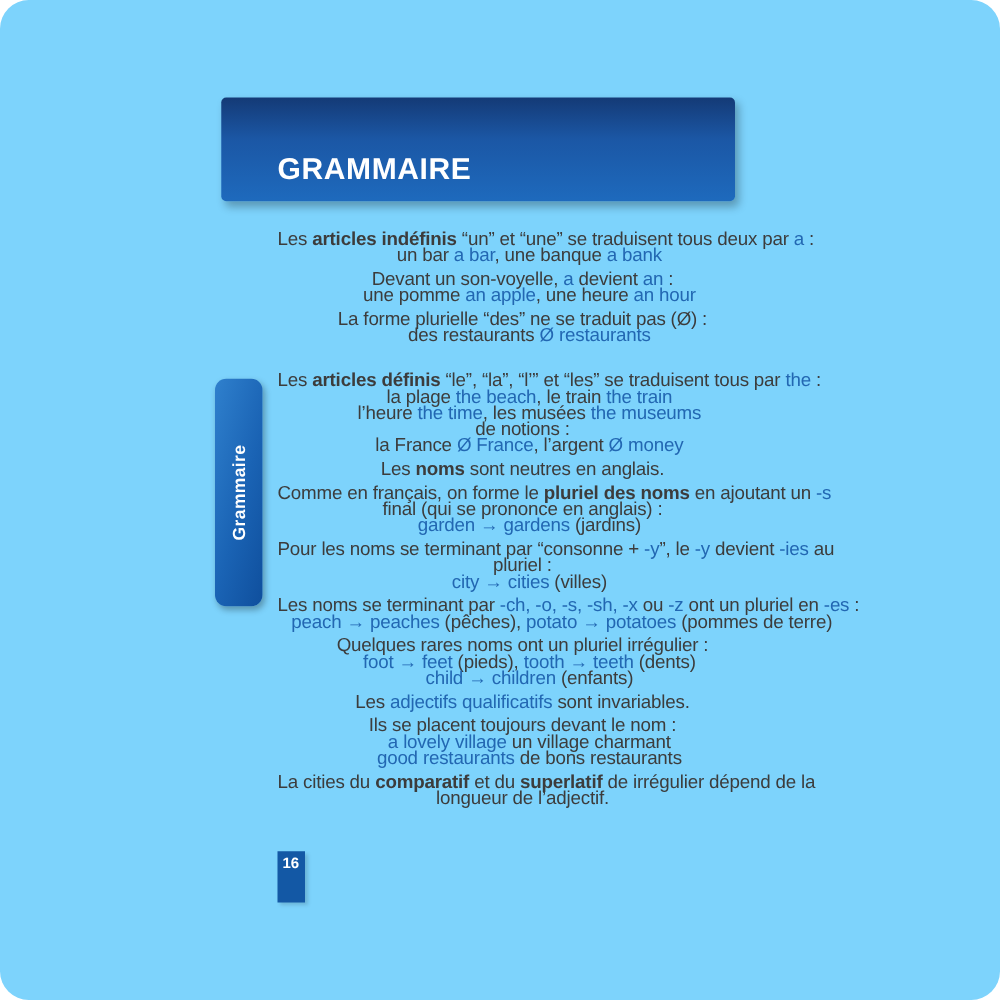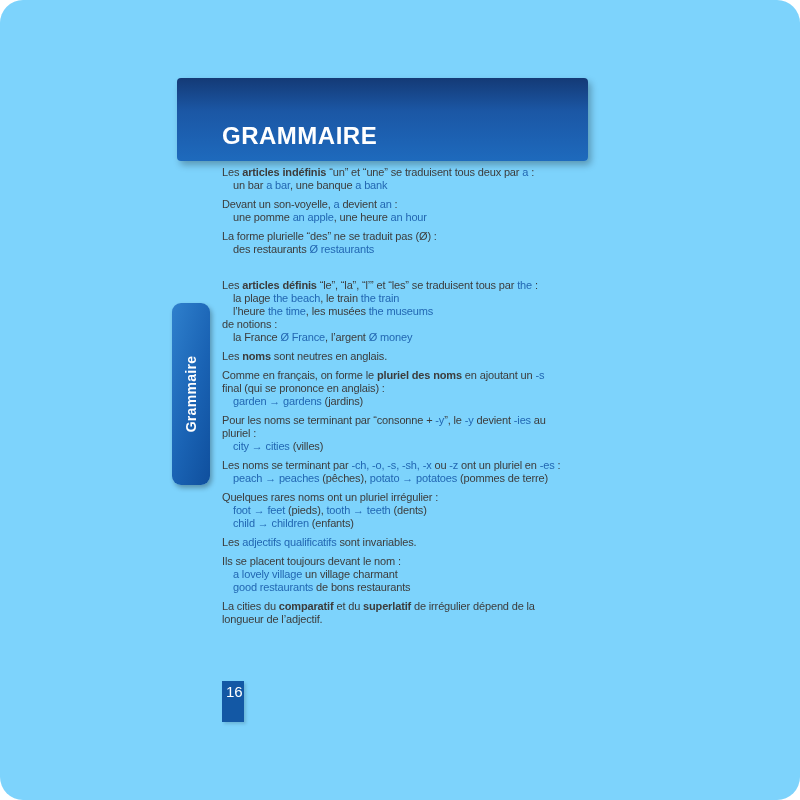--- a/index.html
+++ b/index.html
@@ -45,46 +45,47 @@
     color: #ffffff;
     font-size: 14px;
     font-weight: bold;
     letter-spacing: 0.3px;
     white-space: nowrap;
   }
 
   
   .content {
     position: absolute;
-    left: 222px; top: 166px;
+    left: 222px; top: 185px;
     width: 392px;
-    font-size: 11px;
+    font-size: 15px;
     line-height: 13px;
     letter-spacing: -0.15px;
     color: #3c3c3c;
+    text-align: center;
   }
   .line { white-space: pre; }
   .line.para { margin-top: 6px; }
   .line.sect { margin-top: 23px; }
   .line.ind  { padding-left: 11px; }
   .s-n  { color: #3c3c3c; }
   .s-b  { color: #3c3c3c; font-weight: bold; }
   .s-u  { color: var(--blue, #2267b2); }
   .s-ub { color: var(--blue, #2267b2); font-weight: normal; }
 
   
   .page-num {
     position: absolute;
     left: 222px; top: 681px;
     width: 22px; height: 41px;
     background: #1358a5;
     box-shadow: 2px 2px 3px rgba(0,0,0,0.15);
     color: #ffffff;
-    font-size: 15px;
-    font-weight: normal;
+    font-size: 12px;
+    font-weight: bold;
     padding: 2px 0 0 4px;
     box-sizing: border-box;
   }
 </style>
 </head>
 <body>
 
 <div class="page">
 
   <div class="banner">

